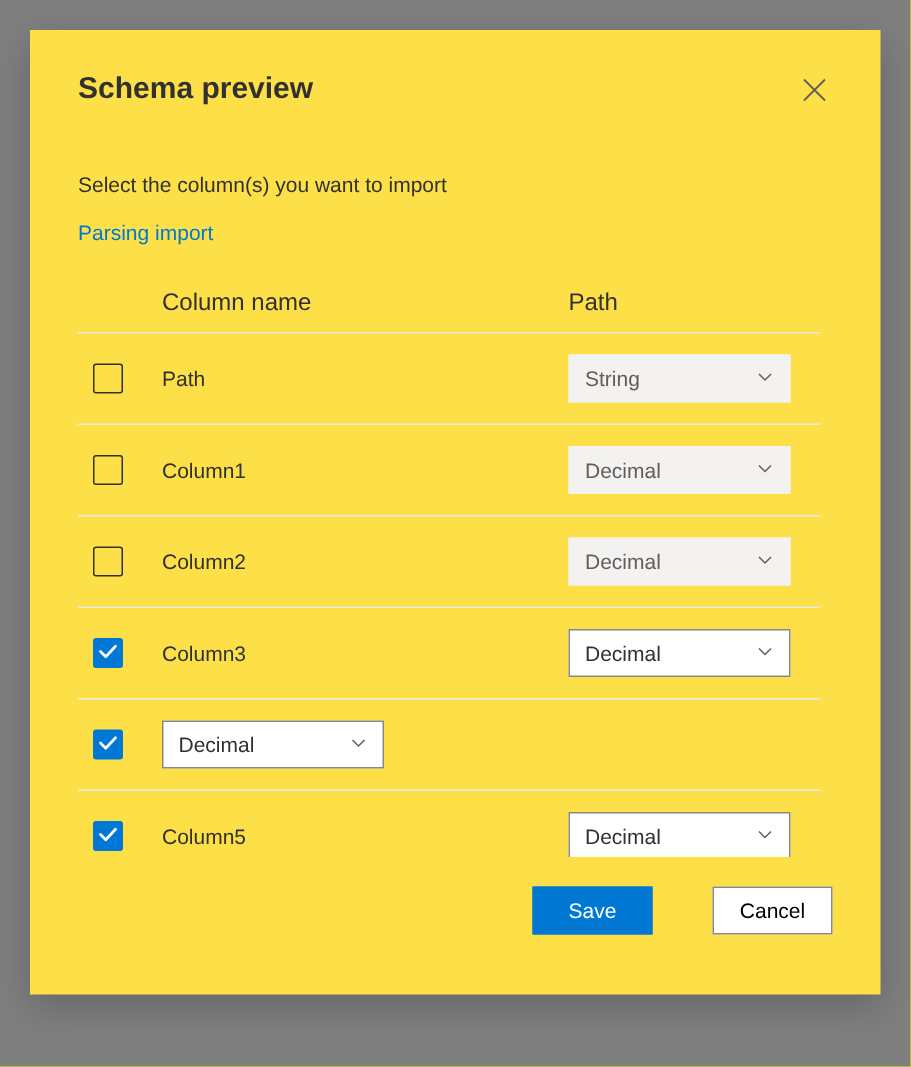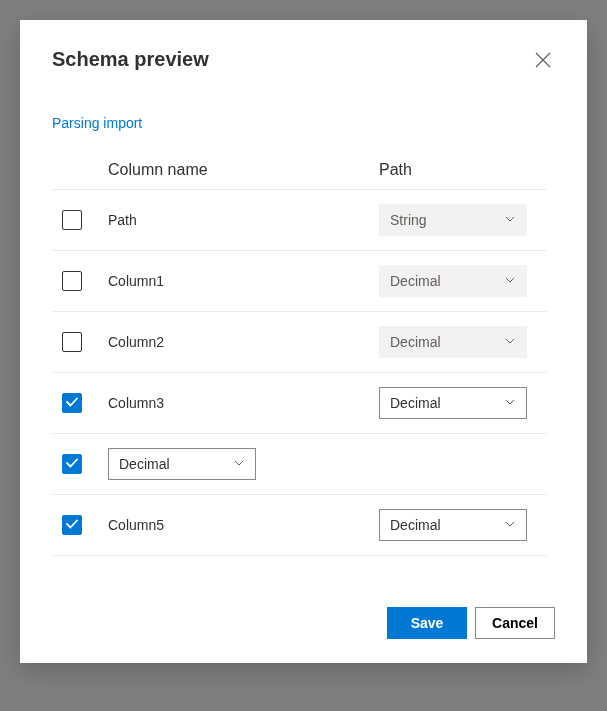--- a/index.html
+++ b/index.html
@@ -14,23 +14,23 @@
       height: 711px;
       position: relative;
       overflow: hidden;
     }
     .dialog {
       position: absolute;
       top: 20px;
       left: 20px;
       right: 20px;
       bottom: 48px;
-      background: #ffffff;
+      background: #fde047;
       box-shadow: 0 8px 24px rgba(0,0,0,0.2);
-      padding: 28px 32px 24px 32px;
+      padding: 28px 32px 40px 32px;
       display: flex;
       flex-direction: column;
     }
     .dialog-header {
       display: flex;
       justify-content: space-between;
       align-items: flex-start;
       margin-bottom: 40px;
     }
     .dialog-title {
@@ -142,28 +142,29 @@
       display: flex;
       justify-content: flex-end;
       gap: 8px;
       padding-top: 20px;
     }
     .btn {
       min-width: 80px;
       height: 32px;
       padding: 0 16px;
       font-size: 14px;
-      font-weight: 700;
+      font-weight: 400;
       border: 1px solid #8a8886;
       background: #ffffff;
       cursor: pointer;
       display: flex;
       align-items: center;
       justify-content: center;
       font-family: inherit;
+      margin-left: 32px;
     }
     .btn.primary {
       background: #0078d4;
       border-color: #0078d4;
       color: #ffffff;
     }
   </style>
 </head>
 <body>
 
@@ -172,20 +173,21 @@
     <h1 class="dialog-title">Schema preview</h1>
     <button class="close-btn">
       <span>
         <svg width="16" height="16" viewBox="0 0 16 16">
             <path d="M1 1 L15 15 M15 1 L1 15" stroke="#605e5c" stroke-width="1.2" fill="none"></path>
           </svg>
       </span>
     </button>
   </div>
 
+  <div class="subtitle">Select the column(s) you want to import</div>
   <a class="parsing-link">Parsing import</a>
 
   <div class="table-container">
     <div class="table-header">
       <div class="col-check"></div>
       <div class="col-name">Column name</div>
       <div class="col-type">Path</div>
     </div>
     <div id="table-body">
         <div class="table-row">

